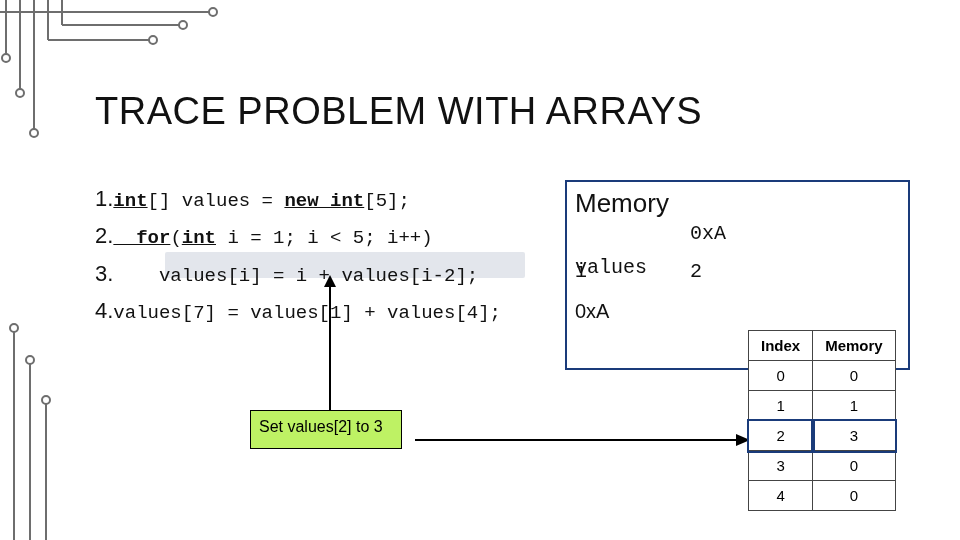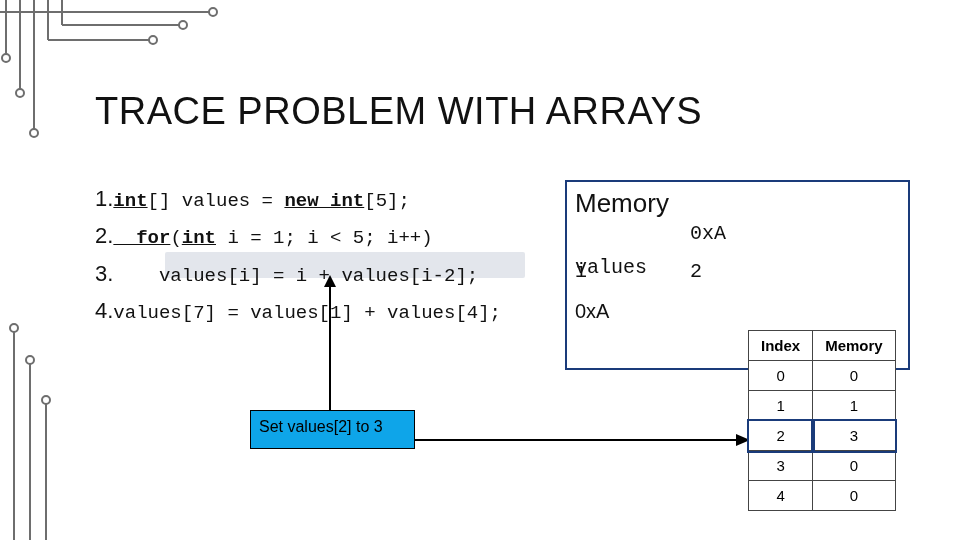--- a/index.html
+++ b/index.html
@@ -98,24 +98,24 @@
   .arr-table th { font-weight: 700; }
   .arr-row-hl td {
     outline: 2px solid #1a3b7a;
   }
 
   
   .callout {
     position: absolute;
     left: 250px;
     top: 410px;
-    width: 165px;
+    width: 152px;
     padding: 6px 8px 10px 8px;
     border: 1.5px solid #000;
-    background: #0ea5e9;
+    background: #bef264;
     font-size: 16px;
     line-height: 1.3;
   }
   .callout-arrow {
     position: absolute;
     pointer-events: none;
   }
   .arrow-to-mem {
     position: absolute;
     pointer-events: none;

